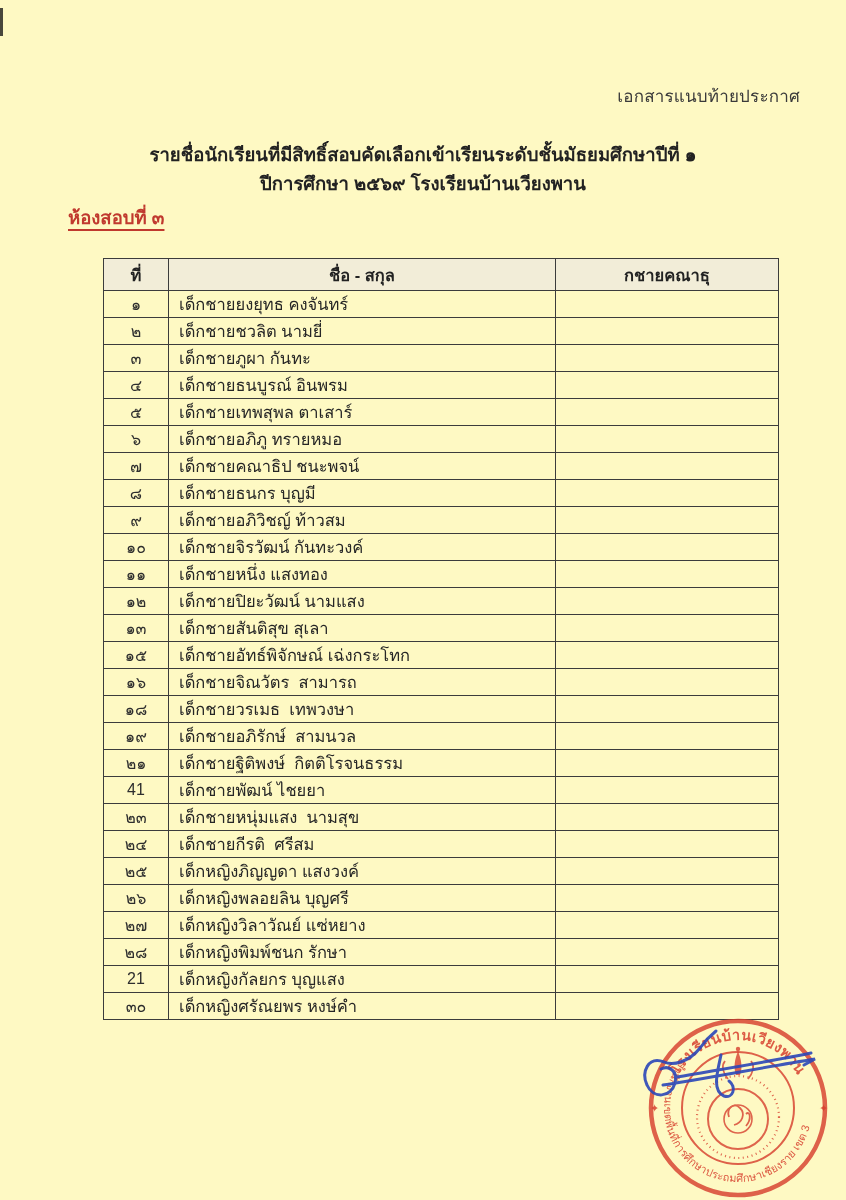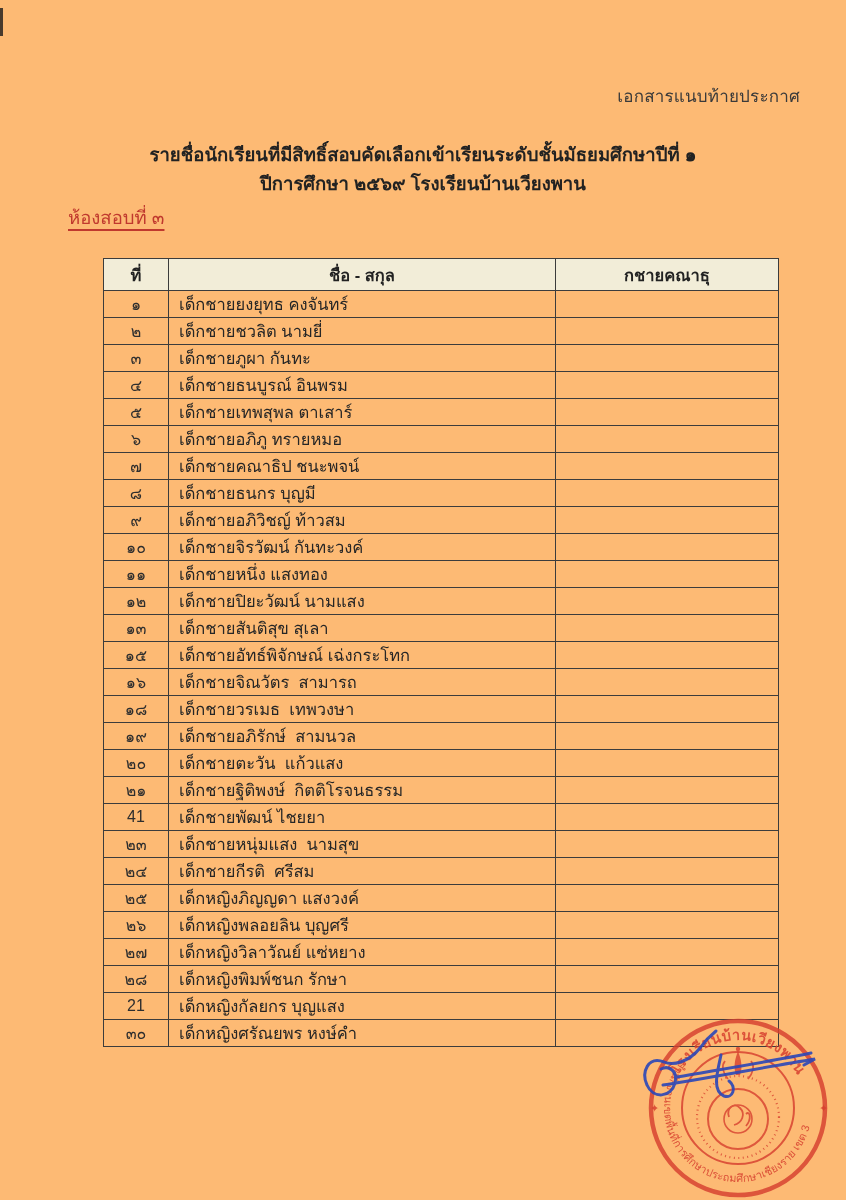--- a/index.html
+++ b/index.html
@@ -1,32 +1,32 @@
 <!DOCTYPE html>
 <html><head>
 <meta charset="utf-8">
 <style>
   * { margin:0; padding:0; box-sizing:border-box; }
   html,body { width:846px; height:1200px; }
   body { font-family:"Liberation Sans","DejaVu Sans",sans-serif; background:#e8e8e8; }
   .page {
     position:relative; width:846px; height:1200px; overflow:hidden;
-    background:#fdba74; color:#2b2b2b;
+    background:#fef9c3; color:#2b2b2b;
   }
   .scan-artifact { position:absolute; left:0; top:8px; width:3px; height:28px; background:#1a1a1a; opacity:.8; }
   .corner-note {
     position:absolute; top:82px; right:46px; font-size:17px; color:#3a3a3a; letter-spacing:.2px;
   }
   .doc-title {
     position:absolute; top:140px; left:0; width:846px; text-align:center;
     font-size:18.5px; font-weight:bold; line-height:29px; color:#222;
   }
   .room-label {
     position:absolute; top:203px; left:68px;
-    font-size:18.5px; font-weight:normal; color:#c0392e;
+    font-size:18.5px; font-weight:bold; color:#c0392e;
     text-decoration:underline; text-underline-offset:5px;
     text-decoration-thickness:1.5px;
   }
   table.roster {
     position:absolute; top:258px; left:103px; width:675px;
     border-collapse:collapse; table-layout:fixed;
   }
   table.roster col.c-no { width:65px; }
   table.roster col.c-name { width:387px; }
   table.roster col.c-note { width:223px; }
@@ -156,25 +156,20 @@
           <td class="no">๑๘</td>
           <td class="name">เด็กชายวรเมธ  เทพวงษา</td>
           <td class="note"></td>
         </tr>
         <tr>
           <td class="no">๑๙</td>
           <td class="name">เด็กชายอภิรักษ์  สามนวล</td>
           <td class="note"></td>
         </tr>
         <tr>
-          <td class="no">๒๐</td>
-          <td class="name">เด็กชายตะวัน  แก้วแสง</td>
-          <td class="note"></td>
-        </tr>
-        <tr>
           <td class="no">๒๑</td>
           <td class="name">เด็กชายฐิติพงษ์  กิตติโรจนธรรม</td>
           <td class="note"></td>
         </tr>
         <tr>
           <td class="no">41</td>
           <td class="name">เด็กชายพัฒน์ ไชยยา</td>
           <td class="note"></td>
         </tr>
         <tr>

